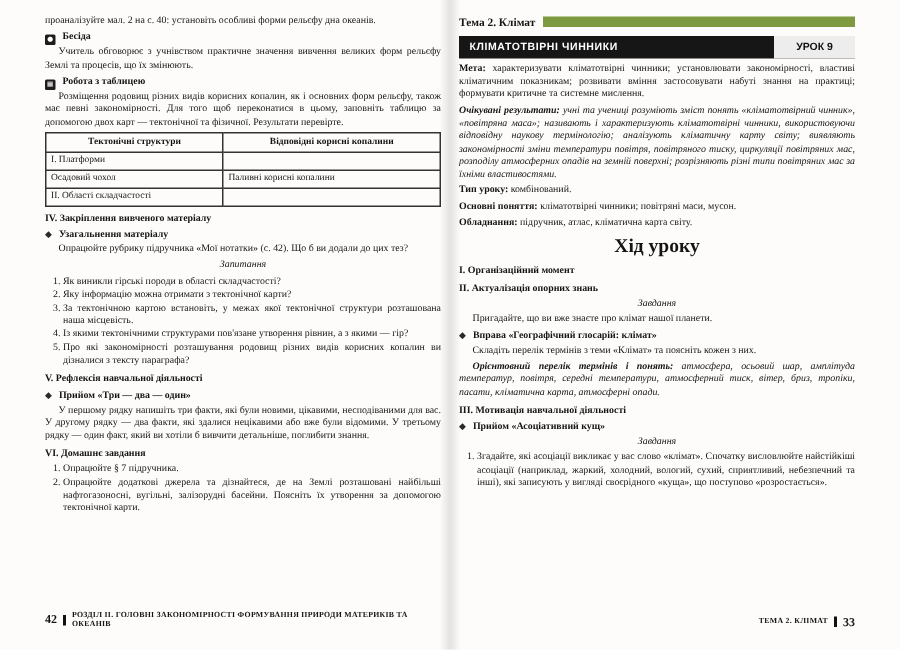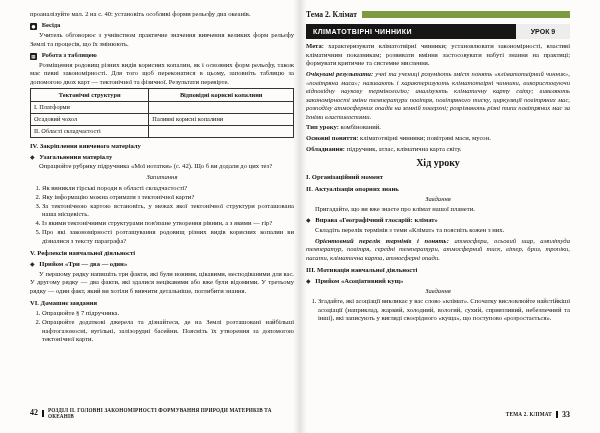--- a/index.html
+++ b/index.html
@@ -37,21 +37,21 @@
   .foot-text { font-size:5.2px; font-weight:bold; letter-spacing:0.2px; }
   .running-head { display:flex; align-items:center; gap:5px; margin-bottom:4px; }
   .running-title { font-weight:bold; font-size:7.6px; white-space:nowrap; }
   .green-bar { flex:1; height:7px; background:#7d9a41; }
   .lesson-bar { display:flex; align-items:stretch; justify-content:space-between; background:#161616;
             color:#fff; margin-bottom:3.5px; height:15px;
             font-family:"Liberation Sans","DejaVu Sans",sans-serif; }
   .lesson-title { font-weight:bold; font-size:7px; letter-spacing:0.4px; align-self:center; padding-left:7px; }
   .lesson-badge { background:#ededed; color:#111; font-weight:bold; font-size:7px;
             display:flex; align-items:center; justify-content:center; width:54px; }
-  .flow-heading { text-align:center; font-weight:bold; font-size:10px; margin:3px 0 2.5px; }
+  .flow-heading { text-align:center; font-weight:bold; font-size:13px; margin:3px 0 2.5px; }
 </style>
 </head>
 <body>
 
 <div class="spread">
 
   <div class="page page-left">
     <div class="content">
       <p>проаналізуйте мал. 2 на с. 40: установіть особливі форми рельєфу дна океанів.</p>
 

